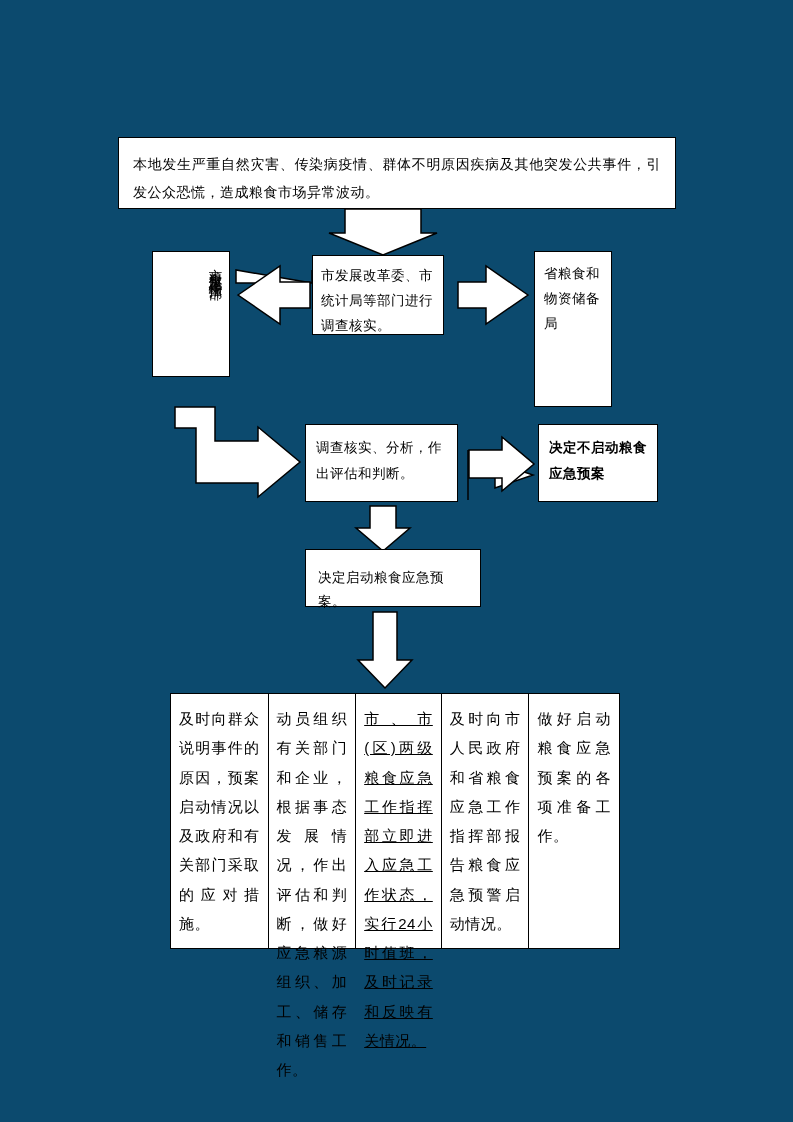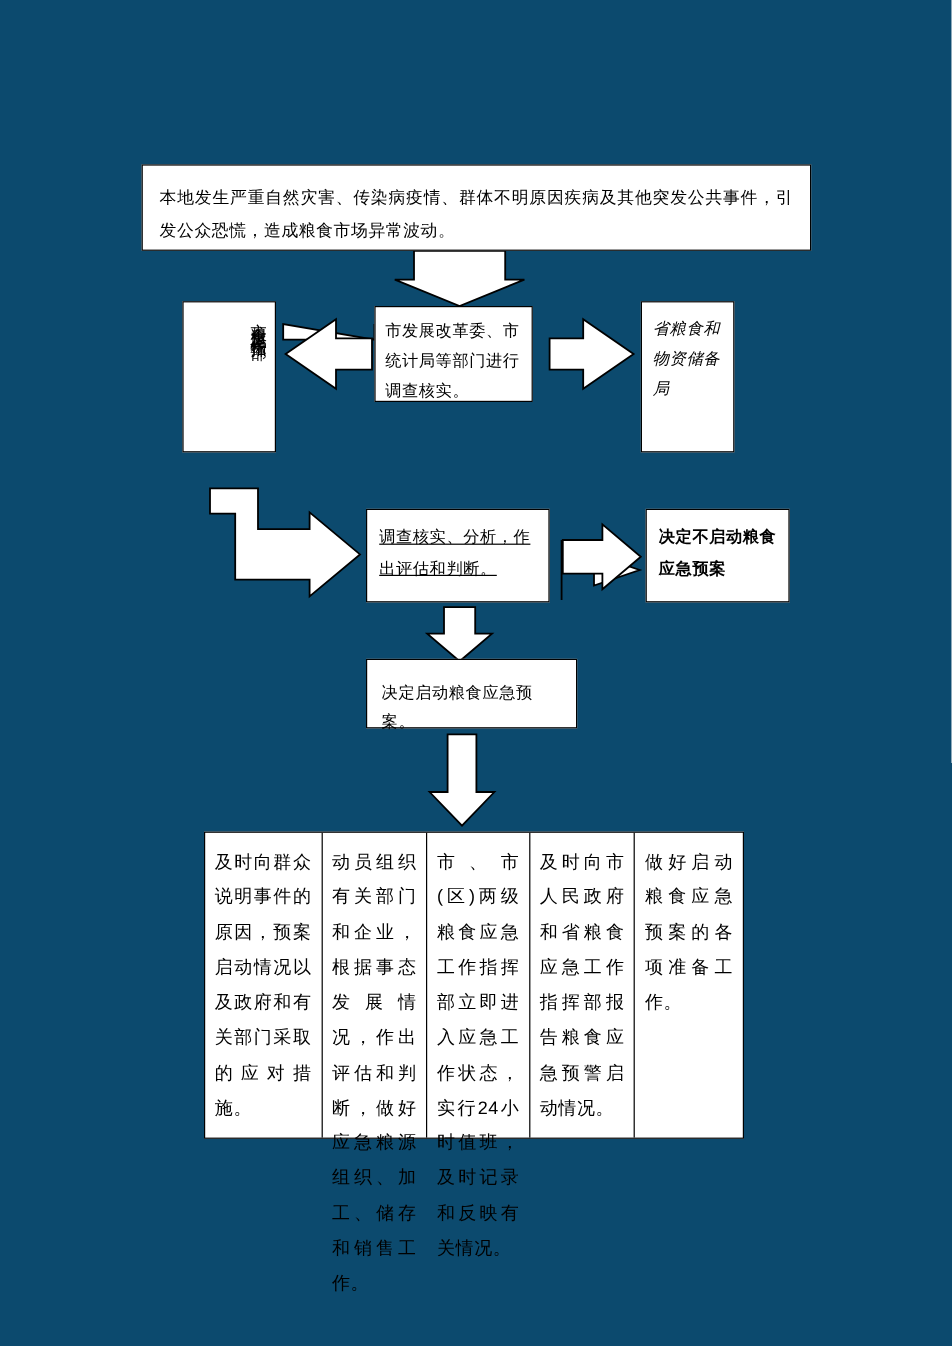--- a/index.html
+++ b/index.html
@@ -74,34 +74,32 @@
     height: 80px;
   }
   #investigate .inner {
     padding: 8px 8px;
     line-height: 1.85;
   }
   #prov-bureau {
     left: 534px;
     top: 251px;
     width: 78px;
-    height: 126px;
-    font-style: italic;
+    height: 156px;
   }
   #prov-bureau .inner {
     padding: 10px 9px;
     line-height: 1.85;
   }
   
   #assess {
     left: 305px;
     top: 424px;
     width: 153px;
     height: 78px;
-    text-decoration: underline;
   }
   #assess .inner {
     padding: 10px 10px;
     line-height: 1.9;
   }
   #no-activate {
     left: 538px;
     top: 424px;
     width: 120px;
     height: 78px;
@@ -141,21 +139,21 @@
     line-height: 1.95;
     letter-spacing: 0.5px;
     text-align: justify;
     text-justify: inter-ideograph;
   }
   #bottom-row .cell:last-child {
     border-right: none;
   }
   .c0 { width: 98px; }
   .c1 { width: 88px; }
-  .c2 { width: 86px; }
+  .c2 { width: 86px; text-decoration: underline; }
   .c3 { width: 88px; }
   .c4 { width: 90px; }
 
   svg.arrows {
     position: absolute;
     left: 0;
     top: 0;
     width: 793px;
     height: 1122px;
     pointer-events: none;

